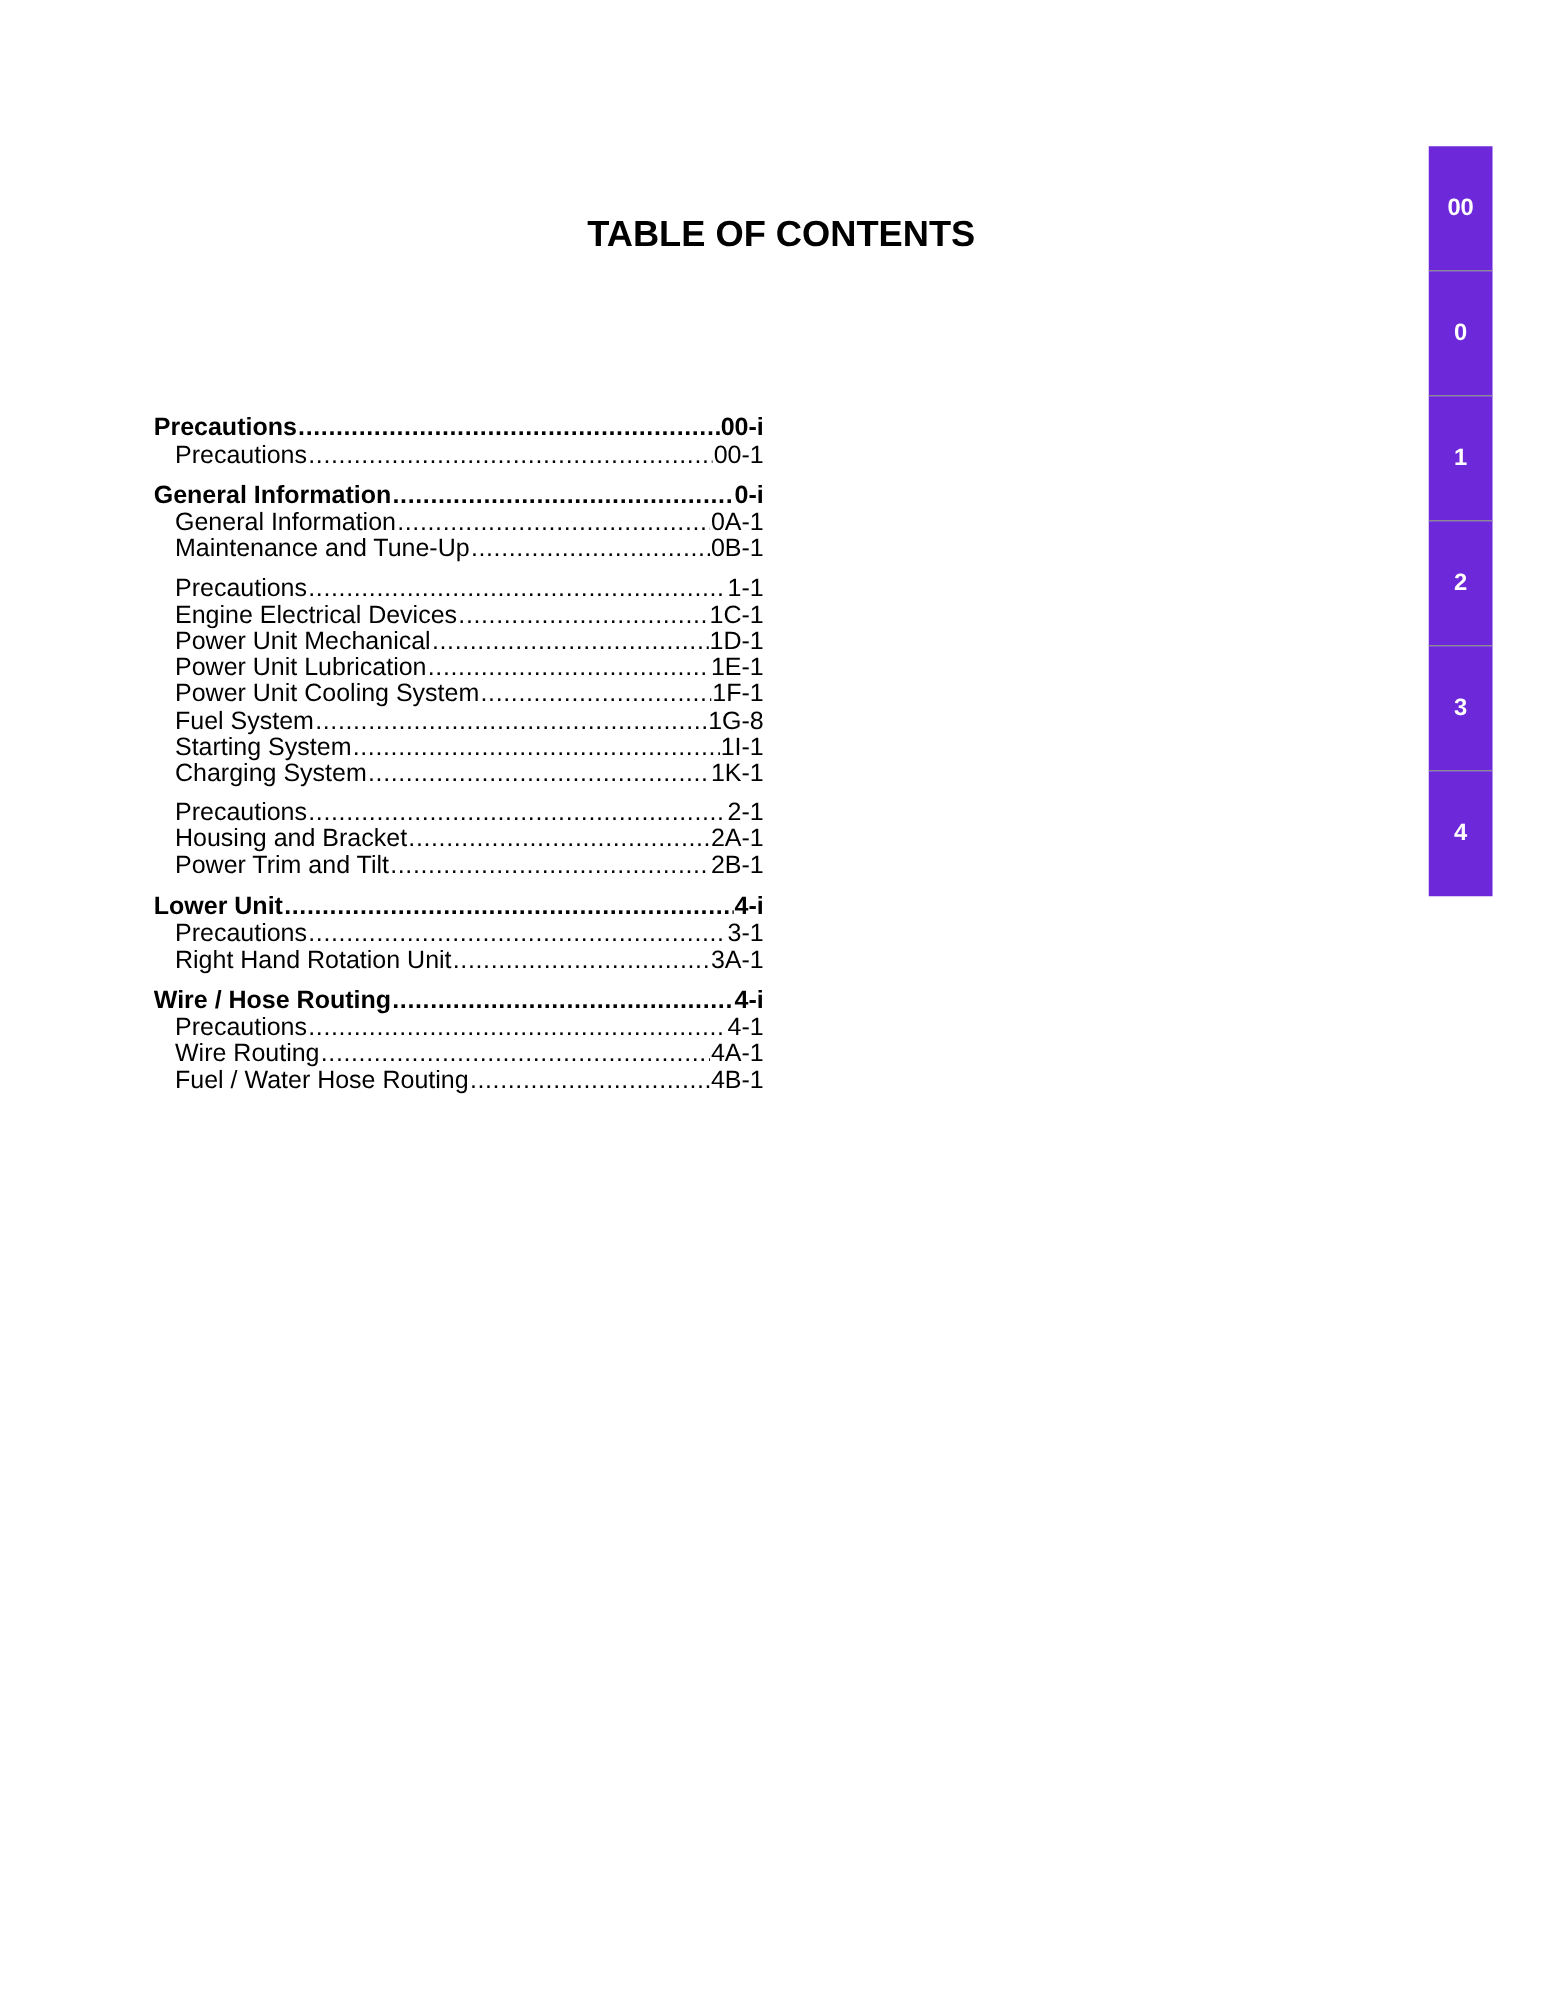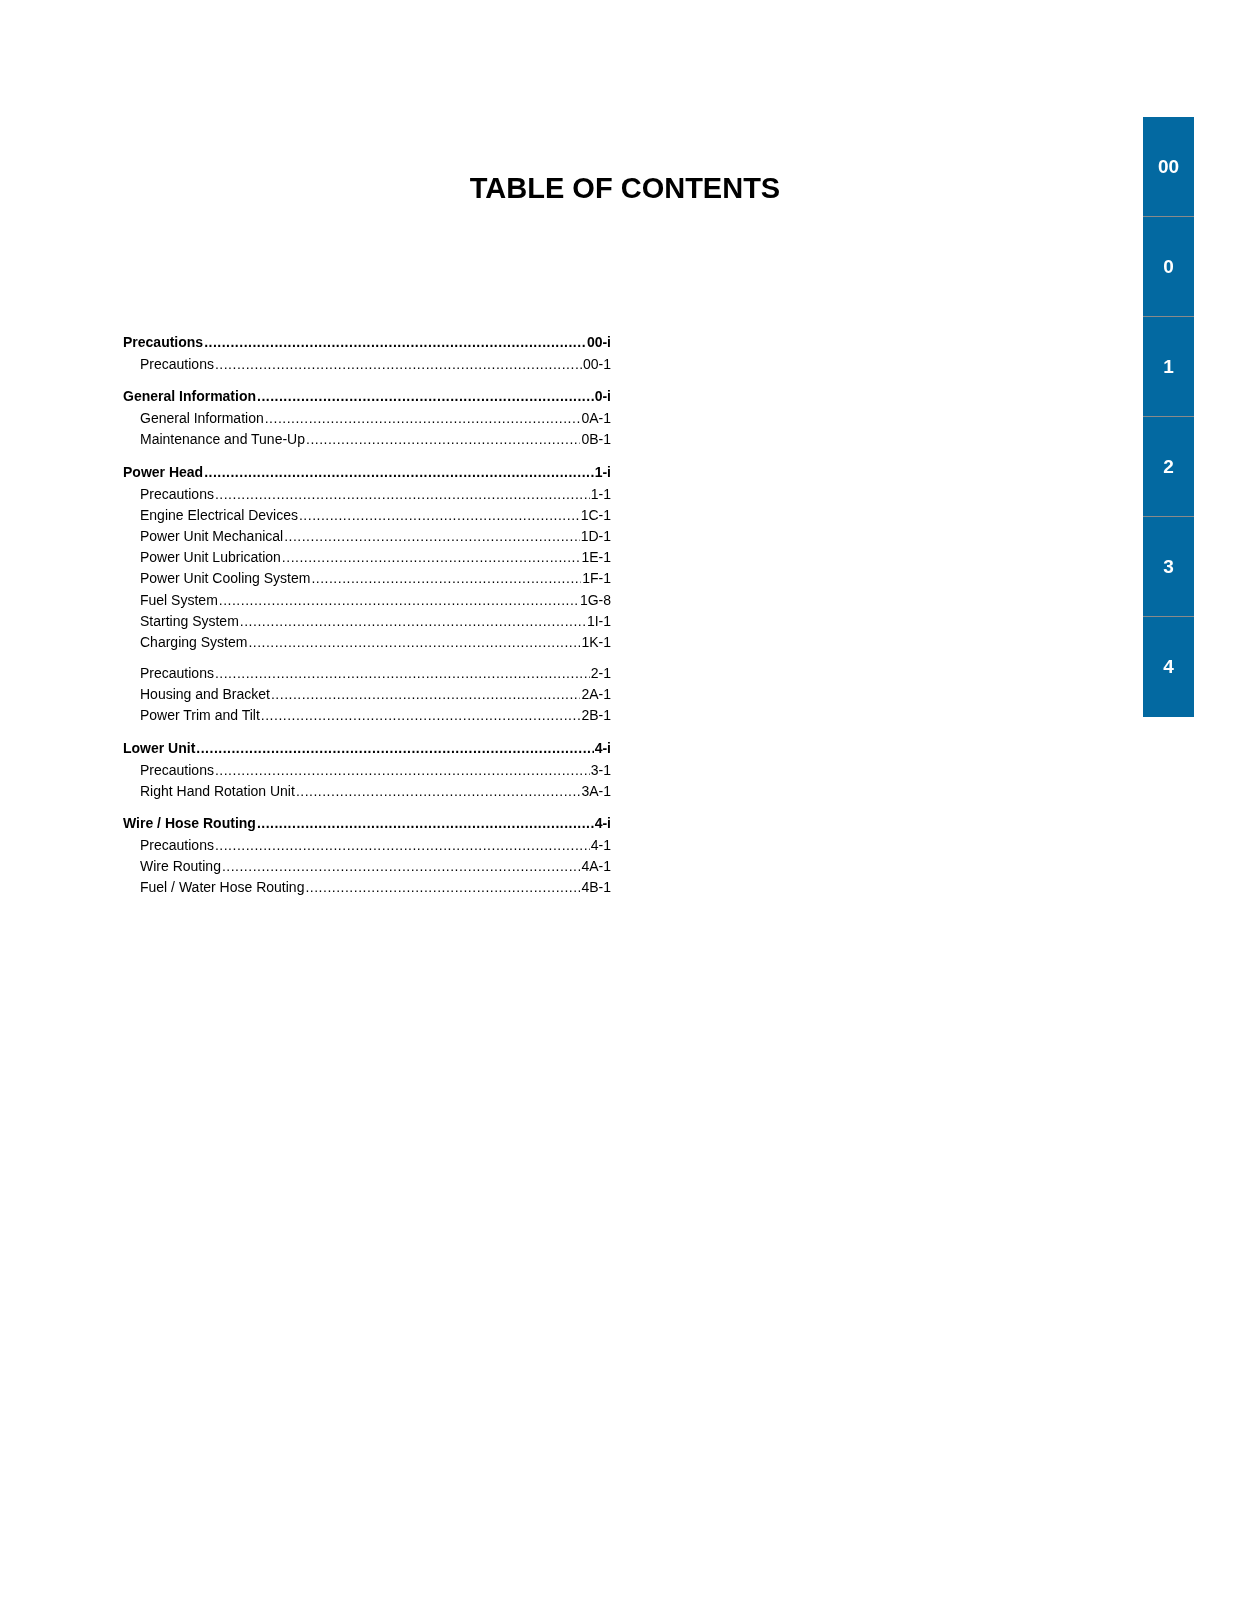--- a/index.html
+++ b/index.html
@@ -2,29 +2,29 @@
 <html><head>
 <meta charset="utf-8">
 <style>
   html, body { margin: 0; padding: 0; background: #ffffff; }
   body { width: 1235px; height: 1600px; position: relative; overflow: hidden;
          font-family: "Liberation Sans", sans-serif; color: #000; }
   .title { position: absolute; left: 0; width: 1250px; top: 172px; text-align: center;
            font-size: 29px; font-weight: bold; letter-spacing: 0px; }
   .toc { position: absolute; left: 123px; top: 331px; width: 488px; }
   .section { margin-bottom: 10px; }
-  .row { display: flex; align-items: center; height: 21.2px; font-size: 14px; line-height: 21.2px; white-space: nowrap; overflow: hidden; }
+  .row { display: flex; align-items: center; height: 21.2px; font-size: 20px; line-height: 21.2px; white-space: nowrap; overflow: hidden; }
   .row.head { font-weight: bold; height: 23px; line-height: 23px; }
   .row.sub { padding-left: 17px; }
   .row .label { flex: 0 0 auto; }
   .row .dots { flex: 1 1 auto; overflow: hidden; white-space: nowrap; margin: 0 1px; }
   .row .dots::after { content: "..................................................................................................................................................................."; letter-spacing: 0.5px; }
   .row .page { flex: 0 0 auto; text-align: right; }
   .tabs { position: absolute; left: 1143px; top: 117px; width: 51px; }
-  .tab { height: 99px; background: #0369a1; color: #fff; font-weight: bold; font-size: 19px;
+  .tab { height: 99px; background: #6d28d9; color: #fff; font-weight: bold; font-size: 19px;
          display: flex; align-items: center; justify-content: center; border-bottom: 1.5px solid #8a8a8a; }
   .tab:last-child { border-bottom: none; height: 100px; }
 </style>
 </head>
 <body>
 
 <div class="title">TABLE OF CONTENTS</div>
 
 <div class="toc">
 
@@ -53,25 +53,20 @@
         <span class="page">0A-1</span>
     </div>
     <div class="row sub">
       <span class="label">Maintenance and Tune-Up</span>
         <span class="dots"></span>
         <span class="page">0B-1</span>
     </div>
   </div>
 
   <div class="section">
-    <div class="row head">
-      <span class="label">Power Head</span>
-        <span class="dots"></span>
-        <span class="page">1-i</span>
-    </div>
     <div class="row sub">
       <span class="label">Precautions</span>
         <span class="dots"></span>
         <span class="page">1-1</span>
     </div>
     <div class="row sub">
       <span class="label">Engine Electrical Devices</span>
         <span class="dots"></span>
         <span class="page">1C-1</span>
     </div>

